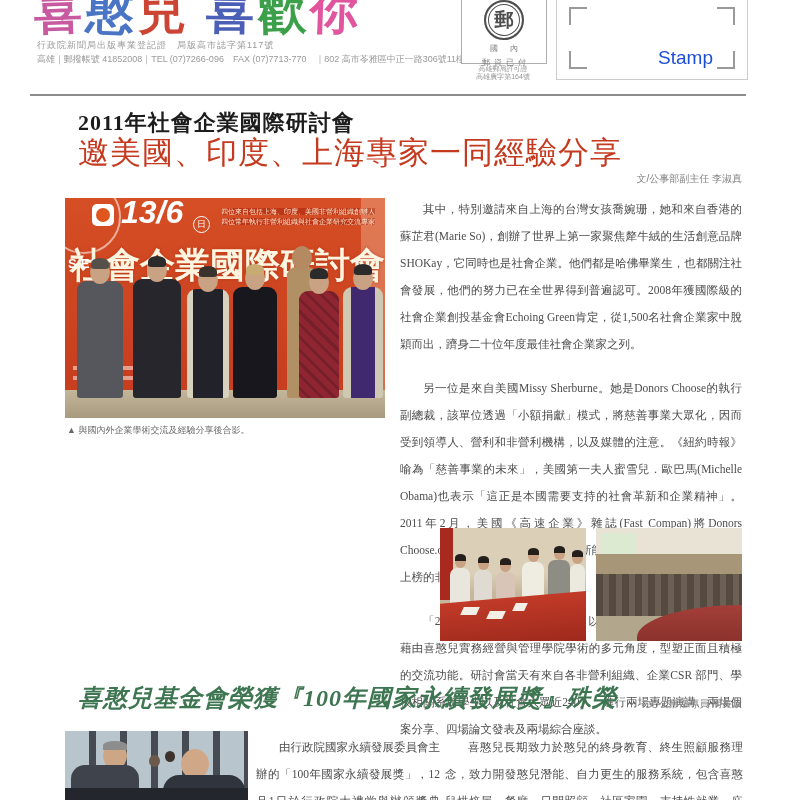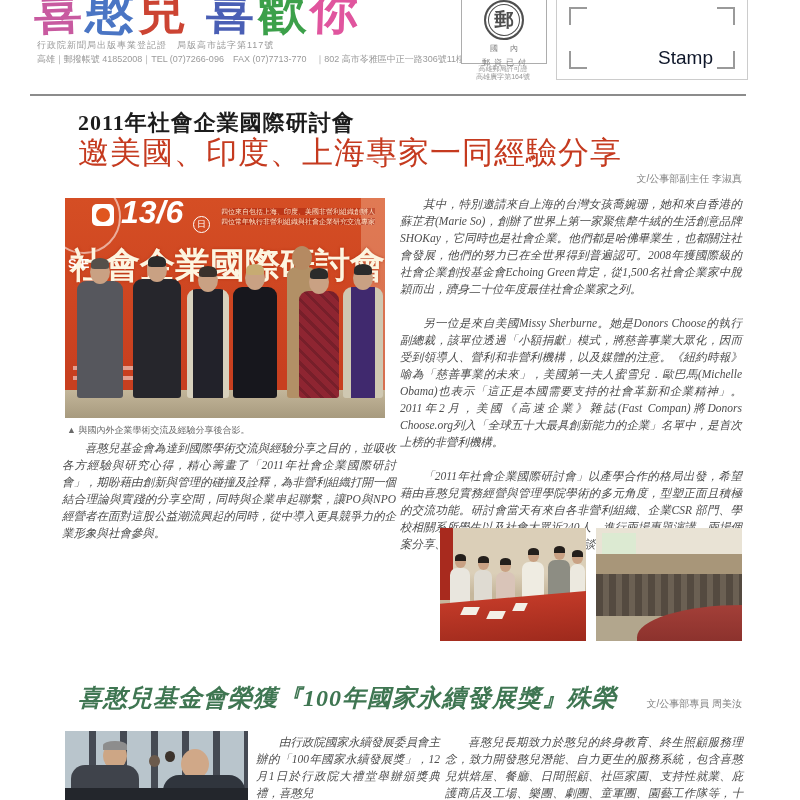--- a/index.html
+++ b/index.html
@@ -28,21 +28,21 @@
   .post-row2{font-size:8px;color:#7c7c7c;text-align:center;letter-spacing:4px;text-indent:4px;margin-top:3px;}
   .permit{position:absolute;left:452px;top:64px;width:102px;font-size:8px;color:#969696;
           text-align:center;line-height:9px;transform:scale(.88);}
 
   .stamp-box{position:absolute;left:556px;top:-10px;width:190px;height:88px;border:1px solid #cccccc;background:#fff;}
   .cm{position:absolute;width:16px;height:16px;border:0 solid #9a9a9a;}
   .cm-tl{left:12px;top:16px;border-top-width:2px;border-left-width:2px;}
   .cm-tr{right:12px;top:16px;border-top-width:2px;border-right-width:2px;}
   .cm-bl{left:12px;bottom:10px;border-bottom-width:2px;border-left-width:2px;}
   .cm-br{right:12px;bottom:10px;border-bottom-width:2px;border-right-width:2px;}
-  .stamp-label{position:absolute;right:34px;bottom:10px;font-size:19px;color:#0f172a;}
+  .stamp-label{position:absolute;right:34px;bottom:10px;font-size:19px;color:#1d4ed8;}
 
   .rule{position:absolute;left:30px;top:94px;width:716px;height:2px;background:#8c8c8c;}
 
   
   .serif{font-family:"Liberation Serif","DejaVu Serif",serif;}
   .kicker{position:absolute;left:78px;top:108px;margin:0;font-size:22px;color:#1c1c1c;
           font-weight:bold;letter-spacing:1px;}
   .headline1{position:absolute;left:78px;top:132px;margin:0;font-size:31px;font-weight:normal;letter-spacing:1px;}
   .byline{position:absolute;font-size:10px;color:#828282;}
   .byline1{right:58px;top:172px;}
@@ -73,21 +73,21 @@
   .pe1{left:12px;width:46px;height:138px;} .pe1 .pbody{height:117px;background:#56575d;} .pe1 .hair{background:#55504a;}
   .pe2{left:68px;width:48px;height:140px;} .pe2 .pbody{height:119px;background:#26262c;}
   .pe3{left:122px;width:42px;height:130px;} .pe3 .pbody{height:109px;background:linear-gradient(90deg,#d8d1bd 0 15%,#22222a 15% 85%,#d8d1bd 85%);} .pe3 .hair{background:#3a322c;}
   .pe4{left:168px;width:44px;height:132px;} .pe4 .pbody{height:111px;background:#17171d;} .pe4 .hair{background:#c7ab72;}
   .pe5{left:222px;width:30px;height:152px;z-index:1;} .pe5 .head{background:#b58a62;} .pe5 .pbody{height:131px;background:#b29066;}
   .pe6{left:234px;width:40px;height:128px;} .pe6 .pbody{height:107px;background:repeating-linear-gradient(45deg,#8e2531 0 6px,#771f2a 6px 9px);}
   .pe7{left:278px;width:40px;height:132px;} .pe7 .pbody{height:111px;background:linear-gradient(90deg,#cfc8b2 0 20%,#40296e 20% 80%,#cfc8b2 80%);}
 
   .caption1{position:absolute;left:67px;top:424px;font-size:9px;color:#6a6a6a;}
 
-  .col p{margin:0 0 17px;font-size:11.5px;line-height:17px;color:#4c4c4c;text-align:justify;text-indent:2em;font-style:italic;}
+  .col p{margin:0 0 17px;font-size:11.5px;line-height:27px;color:#4c4c4c;text-align:justify;text-indent:2em;}
   .left-col{position:absolute;left:62px;top:440px;width:334px;}
   .right-col{position:absolute;left:400px;top:196px;width:342px;}
 
   
   .photo2{position:absolute;left:440px;top:528px;width:146px;height:113px;margin:0;overflow:hidden;
           background:linear-gradient(180deg,#dbcfb8 0 40%,#c6b79c 58%);}
   .p2-banner{position:absolute;left:0;top:0;width:13px;height:72px;background:#a82a1e;}
   .p2-table{position:absolute;left:-4px;bottom:-8px;width:110%;height:52px;
             background:linear-gradient(180deg,#c23a28,#9c291c);transform:skewY(-5deg);}
   .pp{position:absolute;background:#f3efe6;width:16px;height:8px;transform:skewX(-25deg);}
@@ -222,21 +222,20 @@
     <div class="person pe7">
         <div class="head">
           <div class="hair"></div>
         </div>
         <div class="pbody"></div>
       </div>
   </figure>
   <div class="caption1">▲ 與國內外企業學術交流及經驗分享後合影。</div>
 
   <div class="col left-col serif">
-    <p>喜憨兒基金會為達到國際學術交流與經驗分享之目的，並吸收各方經驗與研究心得，精心籌畫了「2011年社會企業國際研討會」，期盼藉由創新與管理的碰撞及詮釋，為非營利組織打開一個結合理論與實踐的分享空間，同時與企業串起聯繫，讓PO與NPO經營者在面對這股公益潮流興起的同時，從中導入更具競爭力的企業形象與社會參與。</p>
   </div>
   <div class="col right-col serif">
     <p>其中，特別邀請來自上海的台灣女孩喬婉珊，她和來自香港的蘇芷君(Marie So)，創辦了世界上第一家聚焦犛牛絨的生活創意品牌 SHOKay，它同時也是社會企業。他們都是哈佛畢業生，也都關注社會發展，他們的努力已在全世界得到普遍認可。2008年獲國際級的社會企業創投基金會Echoing Green肯定，從1,500名社會企業家中脫穎而出，躋身二十位年度最佳社會企業家之列。</p>
     <p>另一位是來自美國Missy Sherburne。她是Donors Choose的執行副總裁，該單位透過「小額捐獻」模式，將慈善事業大眾化，因而受到領導人、營利和非營利機構，以及媒體的注意。《紐約時報》喻為「慈善事業的未來」，美國第一夫人蜜雪兒．歐巴馬(Michelle Obama)也表示「這正是本國需要支持的社會革新和企業精神」。2011年2月，美國《高速企業》雜誌(Fast Compan)將Donors Choose.org列入「全球五十大最具創新能力的企業」名單中，是首次上榜的非營利機構。</p>
     <p>「2011年社會企業國際研討會」以產學合作的格局出發，希望藉由喜憨兒實務經營與管理學院學術的多元角度，型塑正面且積極的交流功能。研討會當天有來自各非營利組織、企業CSR 部門、學校相關系所學生以及社會大眾近240人，進行兩場專題演講、兩場個案分享、四場論文發表及兩場綜合座談。</p>
   </div>
 
   <figure class="photo2">
     <div class="p2-banner"></div>
     <div class="blob q1">

